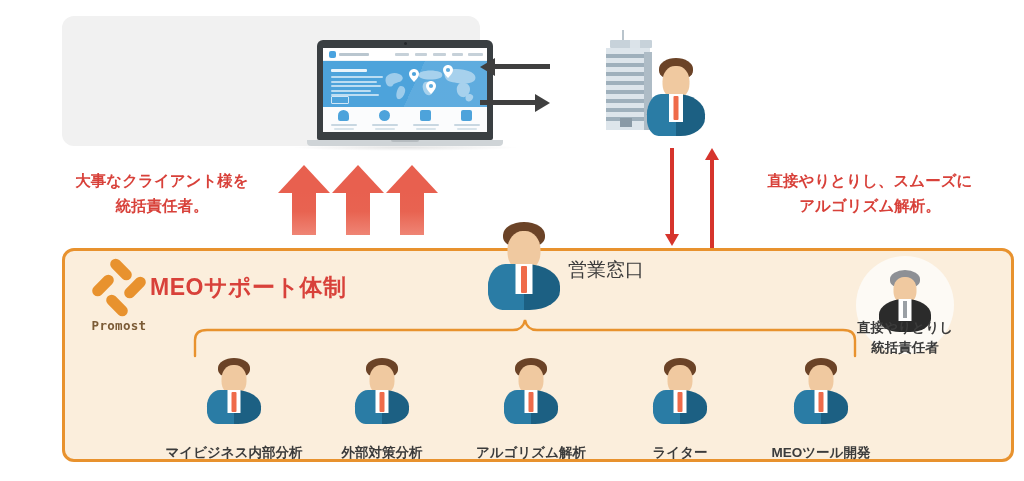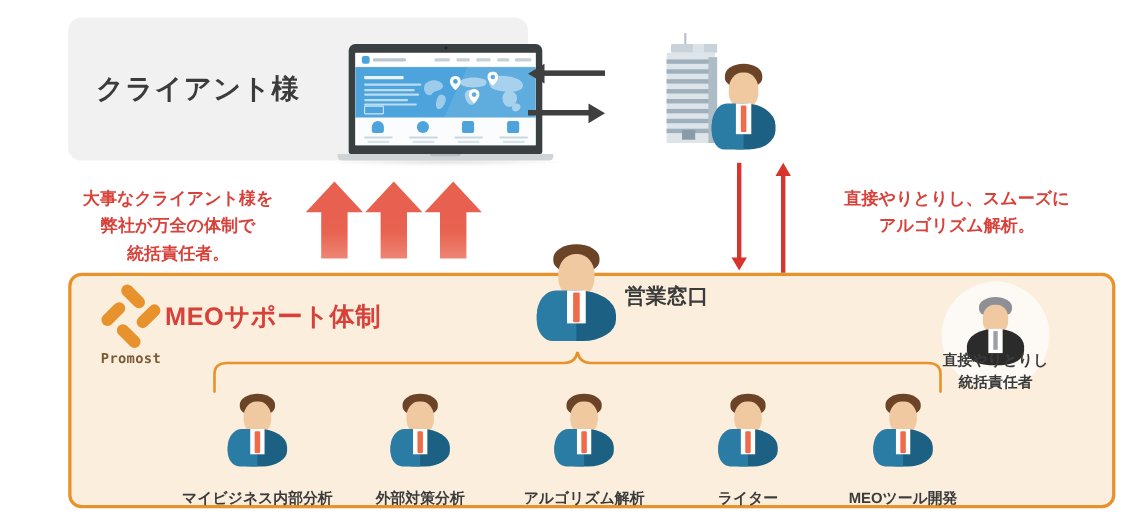--- a/index.html
+++ b/index.html
@@ -129,21 +129,21 @@
   .logo-word{
     position:absolute;left:80px;top:318px;width:78px;text-align:center;
     font-family:"DejaVu Sans Mono","Liberation Mono",monospace;
     font-size:12.5px;font-weight:bold;color:#7b5b36;letter-spacing:.3px;
   }
 
   
   .sales-avatar{position:absolute;left:487px;top:222px;width:74px;height:76px;}
   .sales-label{
     position:absolute;left:568px;top:256px;width:180px;
-    font-size:19px;font-weight:bold;color:#3b3b3b;line-height:1.45;text-align:left;
+    font-size:19px;font-weight:normal;color:#3b3b3b;line-height:1.45;text-align:left;
   }
 
   
   .alliance{position:absolute;left:856px;top:256px;width:98px;height:98px;border-radius:50%;background:#fdfaf5;}
   .alliance-av{position:absolute;left:50%;top:14px;transform:translateX(-50%);width:60px;height:60px;}
   .al-hair{position:absolute;left:50%;top:0;transform:translateX(-50%);width:30px;height:18px;border-radius:50% 50% 40% 40%;background:#8e9095;}
   .al-face{position:absolute;left:50%;top:7px;transform:translateX(-50%);width:23px;height:27px;border-radius:45%;background:#f0c9a0;}
   .al-body{position:absolute;left:50%;top:29px;transform:translateX(-50%);width:52px;height:33px;border-radius:48% 48% 40% 40%;background:#2b2b2b;}
   .al-shirt{position:absolute;left:50%;top:29px;transform:translateX(-50%);width:13px;height:22px;background:#ffffff;}
   .al-tie{position:absolute;left:50%;top:31px;transform:translateX(-50%);width:4px;height:17px;background:#9aa0a6;}
@@ -158,21 +158,20 @@
   .role .rlabel{font-size:13.5px;font-weight:bold;color:#3b3b3b;line-height:1.55;white-space:pre-line;}
 
   .bracket{position:absolute;left:185px;top:318px;width:680px;height:40px;}
 </style>
 </head>
 <body>
 
 <div id="stage">
 
   <div class="client-box">
-    <div class="client-label">クライアント様</div>
 
     <div class="laptop">
       <div class="lt-shadow"></div>
       <div class="lt-lid">
         <div class="lt-cam"></div>
         <div class="lt-screen">
           <div class="lt-nav">
             <span class="lt-logo"></span>
               <span class="lt-brand"></span>
             <i style="left:72px;width:14px;"></i>
@@ -282,21 +281,20 @@
     <div class="ra-line" style="top:0;height:88px;"></div>
     <div class="ra-head ra-down" style="top:86px;"></div>
   </div>
   <div class="red-arrow" style="left:710px;top:148px;height:100px;">
     <div class="ra-line" style="top:12px;height:88px;"></div>
     <div class="ra-head ra-up" style="top:0;"></div>
   </div>
 
   <div class="redcopy" style="left:54px;top:168px;width:216px;">
     <div>大事なクライアント様を</div>
-    <div>弊社が万全の体制で</div>
     <div>統括責任者。</div>
   </div>
   <div class="bigarrow" style="left:278px;top:165px;">
     <div class="ba-head"></div>
       <div class="ba-stem"></div>
   </div>
   <div class="bigarrow" style="left:332px;top:165px;">
     <div class="ba-head"></div>
       <div class="ba-stem"></div>
   </div>

